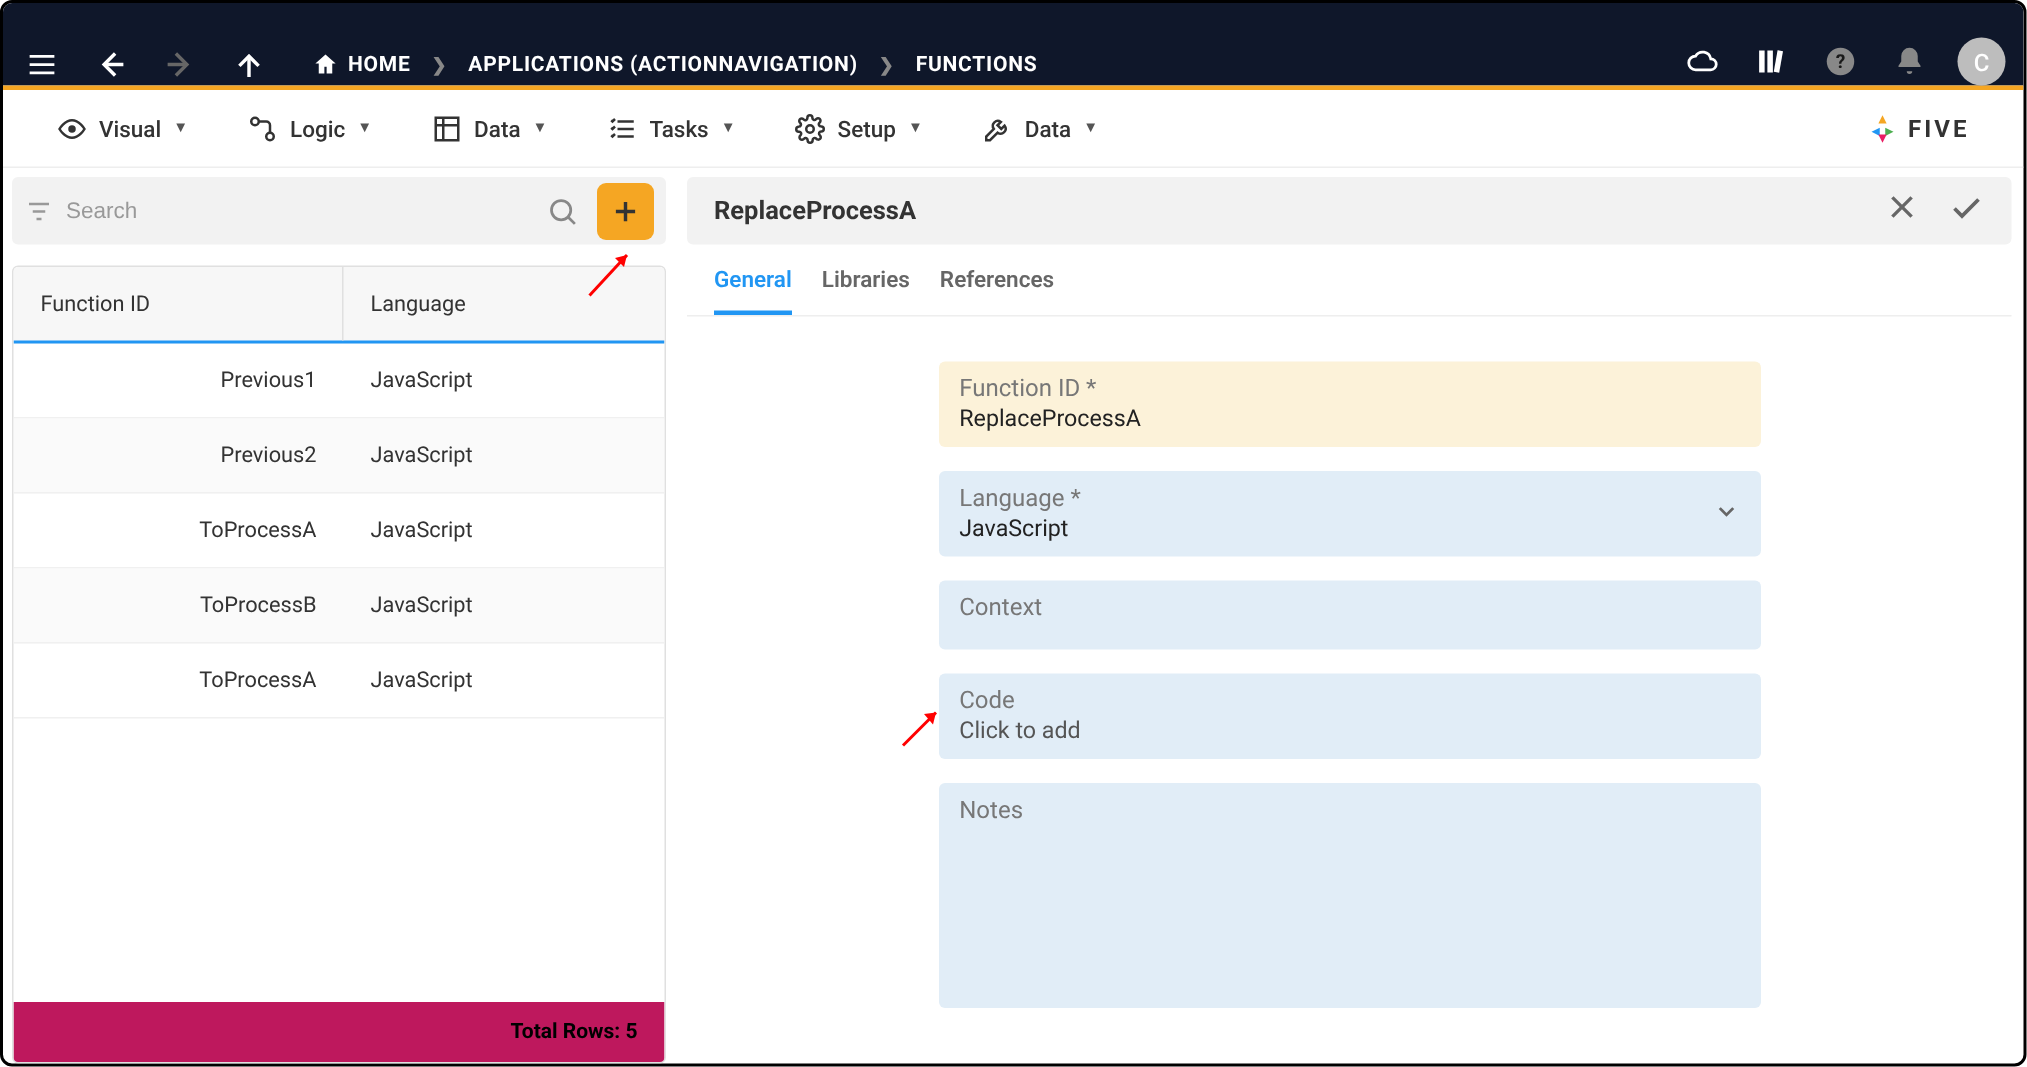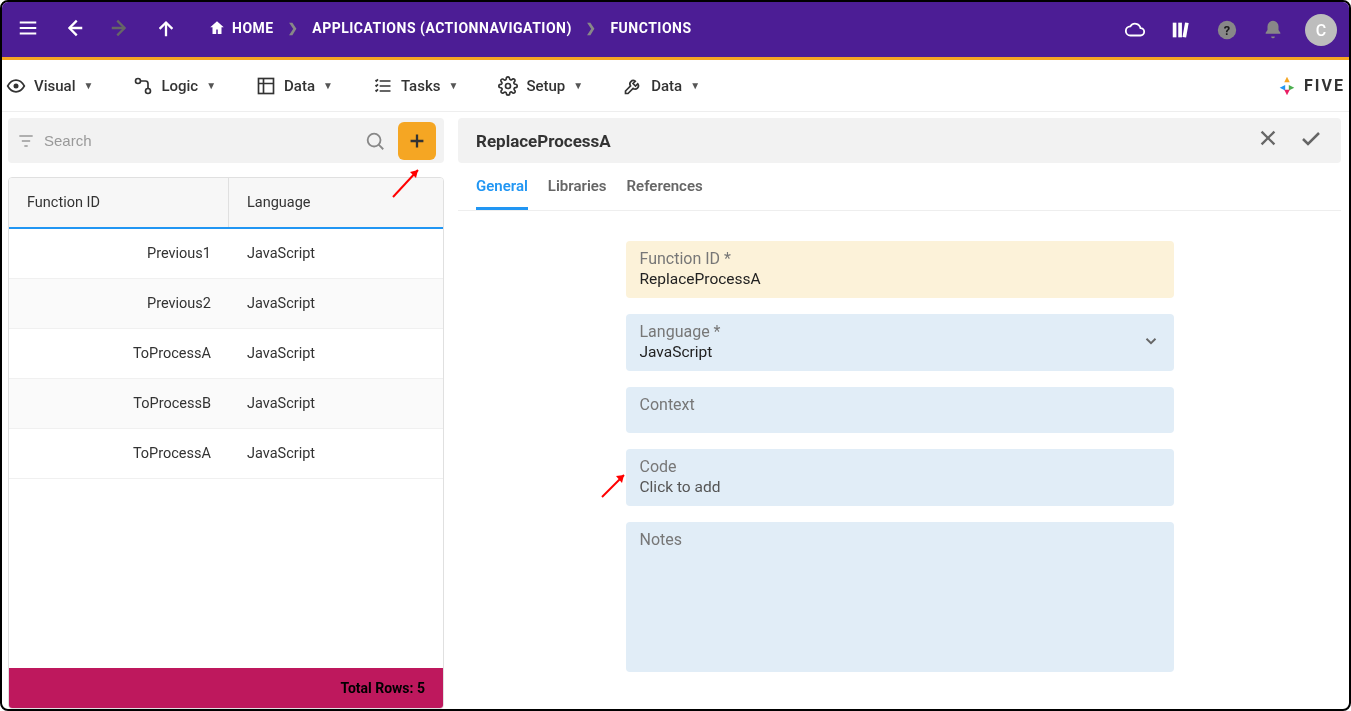--- a/index.html
+++ b/index.html
@@ -1,34 +1,34 @@
 <!DOCTYPE html>
 <html><head>
 <meta charset="utf-8">
 <style>
 * { box-sizing: border-box; margin: 0; padding: 0; }
 body { font-family: -apple-system, BlinkMacSystemFont, "Segoe UI", Roboto, Arial, sans-serif; background: #fff; width: 1351px; height: 711px; overflow: hidden; border: 2px solid #000; border-radius: 8px; }
 
 
-.top-bar { background: #4c1d95; height: 55px; display: flex; align-items: flex-start; padding: 12px 12px; color: #fff; }
+.top-bar { background: #0f172a; height: 55px; display: flex; align-items: flex-end; padding: 0 12px; color: #fff; }
 .top-bar .nav-left { display: flex; align-items: center; gap: 18px; }
 .top-bar .icon-btn { width: 28px; height: 28px; display: flex; align-items: center; justify-content: center; cursor: pointer; color: #fff; }
 .top-bar .icon-btn.disabled { color: #666; }
 .breadcrumbs { display: flex; align-items: center; gap: 14px; margin-left: 10px; font-size: 14px; font-weight: 700; letter-spacing: 0.5px; }
 .breadcrumbs .home-item { display: flex; align-items: center; gap: 6px; }
 .breadcrumbs .crumb-sep { color: #888; font-size: 12px; }
 .top-bar .spacer { flex: 1; }
 .top-right { display: flex; align-items: center; gap: 18px; }
 .avatar { width: 32px; height: 32px; border-radius: 50%; background: #bdbdbd; display: flex; align-items: center; justify-content: center; font-weight: 500; color: #fff; }
 
 
 .orange-line { height: 3px; background: #f5a623; }
 
 
-.menu-bar { height: 52px; display: flex; align-items: center; padding: 0 4px; gap: 40px; border-bottom: 1px solid #eee; }
+.menu-bar { height: 52px; display: flex; align-items: center; padding: 0 36px; gap: 40px; border-bottom: 1px solid #eee; }
 .menu-item { display: flex; align-items: center; gap: 8px; font-size: 15px; color: #333; font-weight: 500; cursor: pointer; }
 .menu-item .triangle { font-size: 10px; color: #555; }
 .logo-area { margin-left: auto; display: flex; align-items: center; gap: 6px; font-weight: 700; letter-spacing: 2px; color: #333; }
 
 
 .main { display: flex; height: calc(711px - 55px - 3px - 52px - 4px); padding: 6px 0 0 0; }
 
 
 .left-panel { width: 448px; padding: 0 6px 0 6px; display: flex; flex-direction: column; }
 .search-row { background: #f2f2f2; border-radius: 4px; height: 45px; display: flex; align-items: center; padding: 0 8px; gap: 8px; }

